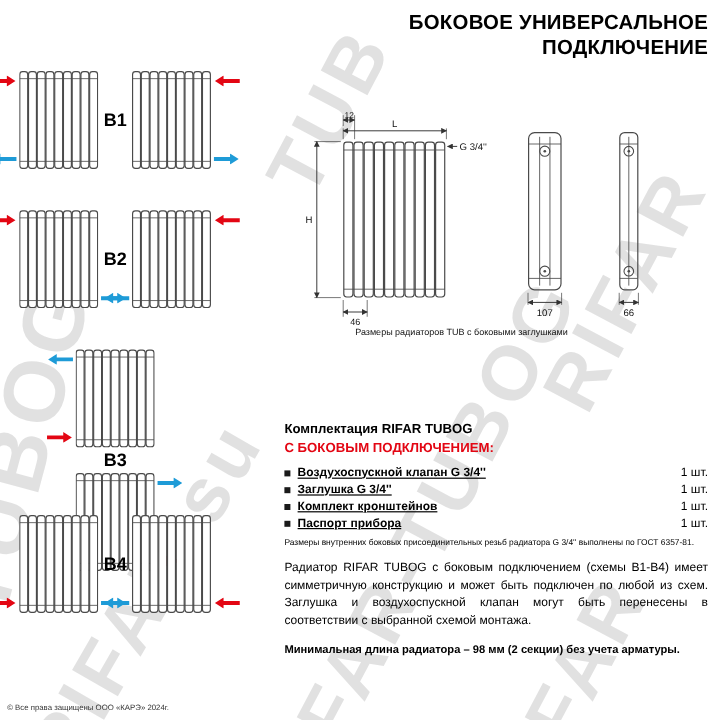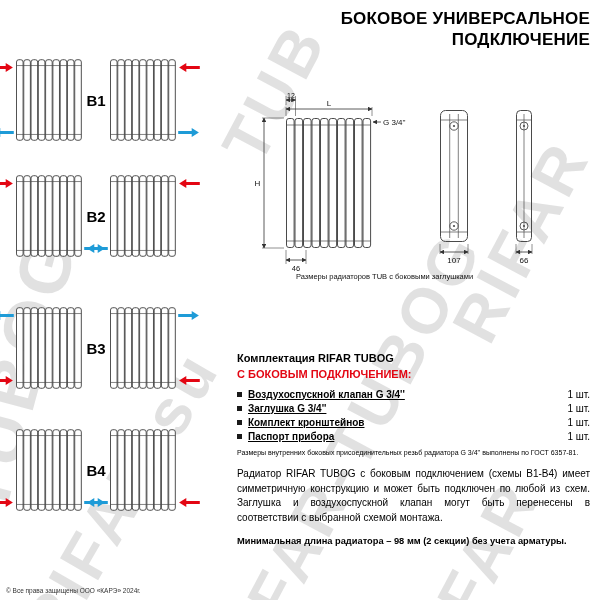--- a/index.html
+++ b/index.html
@@ -8,21 +8,21 @@
   
   .wm{position:absolute;font-weight:800;color:rgba(70,70,70,0.16);white-space:nowrap;
       transform-origin:0 50%;letter-spacing:5px;user-select:none;}
   
   .title{position:absolute;top:8px;right:10px;text-align:right;font-weight:700;
          font-size:17px;line-height:1.25;letter-spacing:.2px;}
   
   .schemes{position:absolute;left:16px;top:57px;width:186px;height:470px;}
   .scheme-row{position:absolute;left:0;width:160px;height:86px;display:flex;
               align-items:center;justify-content:space-between;}
-  .row1{top:0;} .row2{top:116px;} .row3{top:248px;} .row4{top:370px;}
+  .row1{top:0;} .row2{top:116px;} .row3{top:232px;flex-direction:column;} .row4{top:370px;}
   .scheme-label{font-size:15px;font-weight:700;}
   .rad-wrap{position:relative;width:66px;height:86px;}
   .rad{width:66px;height:86px;display:block;}
   .ar{position:absolute;width:22px;height:9px;}
   .ar.red{color:#e30613;} .ar.blue{color:#1e9bd7;}
   .tl{left:-24px;top:6px;} .bl{left:-24px;bottom:6px;}
   .tr{right:-24px;top:6px;} .br{right:-24px;bottom:6px;}
   .flip{transform:scaleX(-1);}
   
   .drawing-svg{position:absolute;left:250px;top:92px;}

